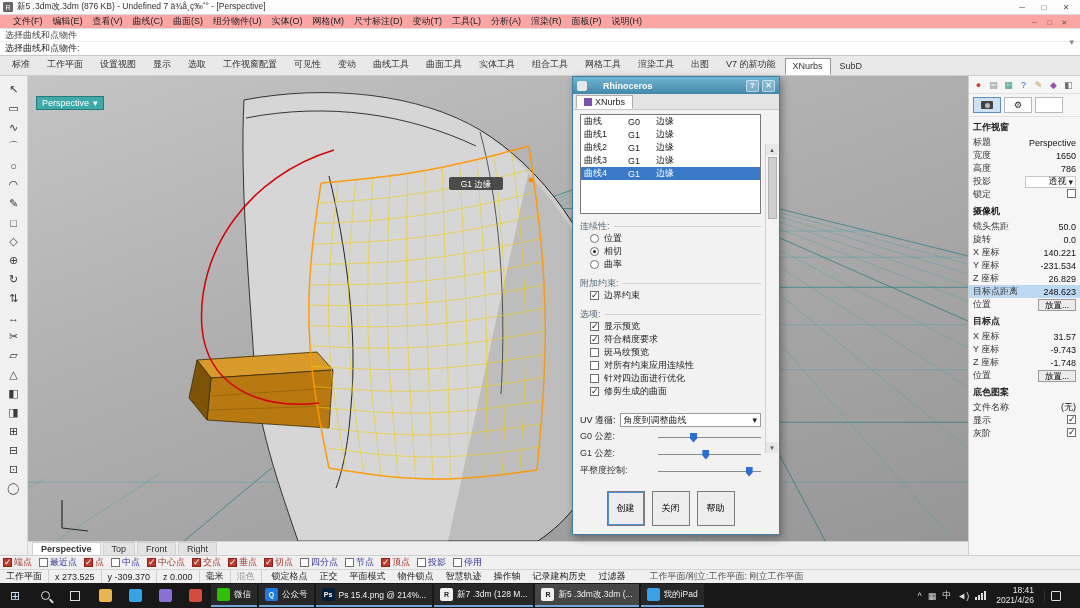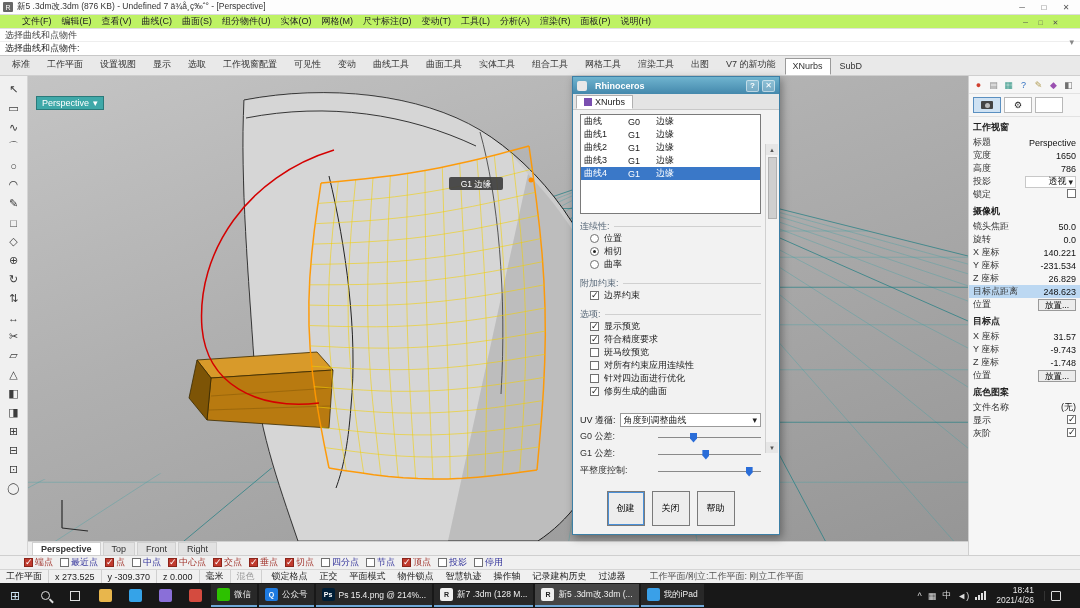--- a/index.html
+++ b/index.html
@@ -7,21 +7,21 @@
 body{font-family:"Liberation Sans","DejaVu Sans",sans-serif;font-size:9px;color:#222;background:#888}
 #app{position:relative;width:1080px;height:608px;background:#f0f0f0;overflow:hidden}
 .abs{position:absolute}
 
 #titlebar{left:0;top:0;width:1080px;height:15px;background:#fdfdfd;border-bottom:1px solid #dcdcdc;display:flex;align-items:center;padding:0 3px;gap:4px}
 .appicon{width:10px;height:10px;background:#666;color:#fff;font-size:7px;display:flex;align-items:center;justify-content:center;border-radius:1px}
 #titlebar .title{flex:0 1 auto;white-space:nowrap;overflow:hidden;font-size:8.5px;color:#333}
 .wctrls{margin-left:auto;display:flex}
 .wbtn{width:22px;height:13px;display:flex;align-items:center;justify-content:center;color:#555;font-size:8px;cursor:default}
 
-#menubar{left:0;top:15px;width:1080px;height:14px;background:#bef264;display:flex;align-items:flex-end;padding:0 17px;border-bottom:1px solid #e0e0e0}
+#menubar{left:0;top:15px;width:1080px;height:14px;background:#fca5a5;display:flex;align-items:flex-end;padding:0 8px;border-bottom:1px solid #e0e0e0}
 .menu-item{padding:0 5px;white-space:nowrap;color:#222}
 #menubar .wctrls .wbtn{width:15px;height:11px;font-size:7px}
 
 #cmd{left:0;top:29px;width:1080px;height:27px;background:#fff;border-bottom:1px solid #c8c8c8}
 #cmd .cline{height:13px;padding:1px 5px;white-space:nowrap;display:flex;align-items:center}
 #cmd .cline:first-child{border-bottom:1px solid #eee;color:#444}
 #cmd .chev{position:absolute;right:6px;top:8px;color:#888}
 
 #tabbar{left:0;top:56px;width:1080px;height:20px;background:#e9e9e9;display:flex;align-items:flex-end;padding:0 4px;gap:1px;border-bottom:1px solid #cfcfcf}
 .ttab{padding:2px 7px 3px;color:#333;white-space:nowrap;border:1px solid transparent}
@@ -55,21 +55,21 @@
 .pbtn{margin-left:auto;font-size:8.5px;border:1px solid #9a9a9a;background:#ececec;padding:0 6px;height:12px}
 
 .cbx{width:9px;height:9px;border:1px solid #707070;background:#fff;display:inline-block;position:relative;flex:none}
 .cbx.on::after{content:"✓";position:absolute;left:0px;top:-2px;font-size:9px;color:#222}
 .os .cbx.on{background:#c03a2e;border-color:#8a241a}
 .os .cbx.on::after{color:#fff}
 .rdo{width:9px;height:9px;border:1px solid #707070;border-radius:50%;background:#fff;display:inline-block;position:relative;flex:none}
 .rdo.on::after{content:"";position:absolute;left:2px;top:2px;width:3px;height:3px;border-radius:50%;background:#222}
 
 #dialog{left:572px;top:76px;width:208px;height:459px;background:#f2f2f2;border:1px solid #3d7fa5;box-shadow:2px 3px 8px rgba(0,0,0,.35);z-index:10}
-#dlg-title{height:17px;background:linear-gradient(#6fb4cf,#4488ac);display:flex;align-items:center;padding:0 4px;gap:8px;color:#fff;font-weight:bold}
+#dlg-title{height:17px;background:linear-gradient(#6fb4cf,#4488ac);display:flex;align-items:center;padding:0 4px;gap:16px;color:#fff;font-weight:bold}
 #dlg-title .dico{width:10px;height:10px;background:#e8e8e8;border-radius:2px;flex:none}
 #dlg-title .dbtns{margin-left:auto;display:flex;gap:3px}
 .dtbtn{width:13px;height:12px;background:rgba(255,255,255,.25);border:1px solid rgba(255,255,255,.5);color:#fff;font-size:8px;display:flex;align-items:center;justify-content:center;border-radius:2px}
 #dlg-tabs{height:16px;background:#e4e4e4;display:flex;align-items:flex-end;padding:0 3px;border-bottom:1px solid #c8c8c8}
 .dtab{background:#fff;border:1px solid #b0b0b0;border-bottom-color:#fff;padding:1px 7px;display:flex;gap:3px;align-items:center}
 .xico{width:8px;height:8px;background:#7a4fb0;flex:none}
 #dlg-body{position:relative;height:344px;padding:4px 18px 4px 7px}
 #curve-list{height:100px;background:#fff;border:1px solid #7a7a7a;overflow:hidden}
 .crow{display:flex;height:13px;align-items:center;padding:0 3px}
 .crow.sel{background:#3a78c8;color:#fff}
@@ -86,21 +86,21 @@
 .strack::before{content:"";position:absolute;left:0;right:0;top:6px;border-top:1px solid #8a8a8a}
 .shandle{position:absolute;top:2px;width:7px;height:10px;background:#2a6dd8;clip-path:polygon(0 0,100% 0,100% 60%,50% 100%,0 60%)}
 #dlg-buttons{display:flex;justify-content:center;gap:7px;margin-top:12px}
 .dbtn{font-size:9px;border:1px solid #7a7a7a;background:#ededed;padding:10px 9px}
 .dbtn.primary{box-shadow:0 0 0 1px #4a90d8 inset}
 #dlg-scroll{position:absolute;right:1px;top:34px;bottom:1px;width:13px;background:#f3f3f3;border-left:1px solid #d0d0d0;display:flex;flex-direction:column;align-items:center}
 #dlg-scroll .sar{height:11px;width:100%;display:flex;align-items:center;justify-content:center;color:#555;font-size:6px;background:#e6e6e6}
 #dlg-scroll .sthumb{width:9px;height:62px;background:#cfcfcf;border:1px solid #b0b0b0;margin-top:2px}
 #dlg-scroll .sar.bottom{margin-top:auto}
 
-#osnap{left:0;top:555px;width:1080px;height:14px;background:#f0f0f0;border-top:1px solid #cfcfcf;display:flex;align-items:center;gap:7px;padding:0 24px}
+#osnap{left:0;top:555px;width:1080px;height:14px;background:#f0f0f0;border-top:1px solid #cfcfcf;display:flex;align-items:center;gap:7px;padding:0 3px}
 .oitem{display:flex;align-items:center;gap:2px;white-space:nowrap}
 .olabel{color:#31319a}
 .oitem.chk .olabel{color:#a03028}
 #status{left:0;top:569px;width:1080px;height:14px;background:#f0f0f0;border-top:1px solid #d5d5d5;display:flex;align-items:center}
 .seg{padding:0 6px;border-right:1px solid #d0d0d0;height:13px;display:flex;align-items:center;white-space:nowrap}
 .seg.dim{color:#999}
 .stoggles{display:flex;gap:12px;padding:0 10px;white-space:nowrap}
 .sright{margin-left:14px;color:#555;white-space:nowrap;overflow:hidden}
 
 #taskbar{left:0;top:583px;width:1080px;height:25px;background:#181818;display:flex;align-items:stretch;color:#e8e8e8}

